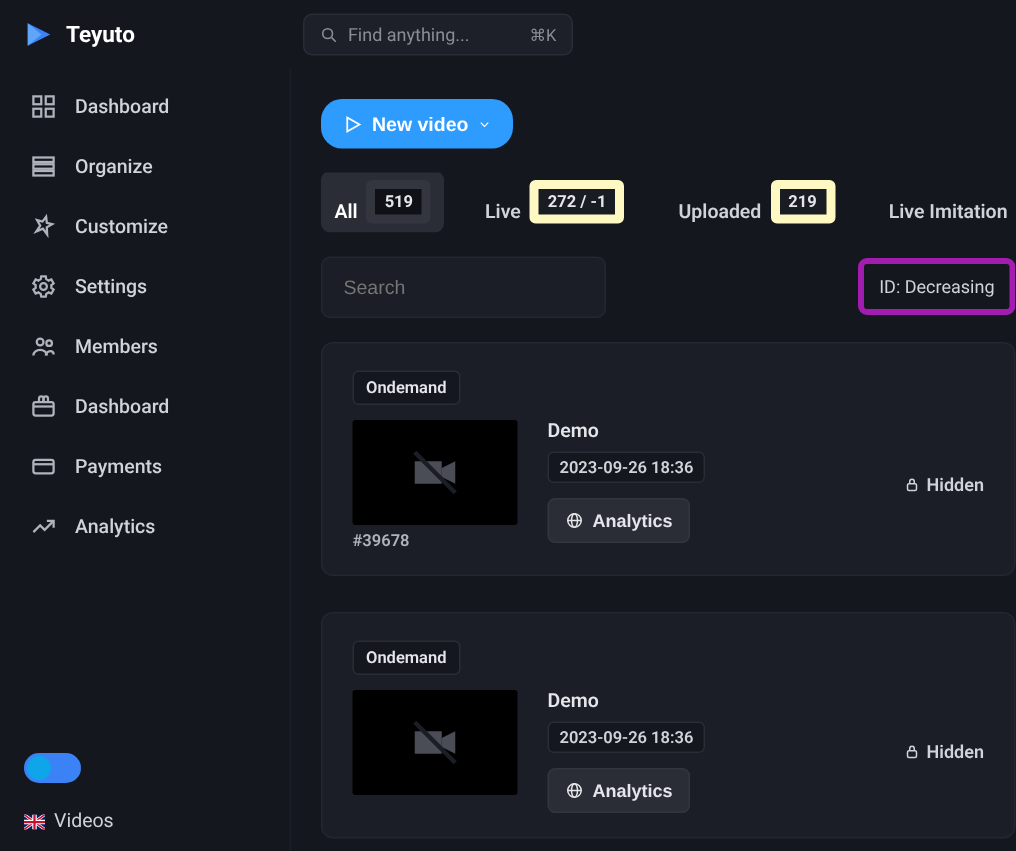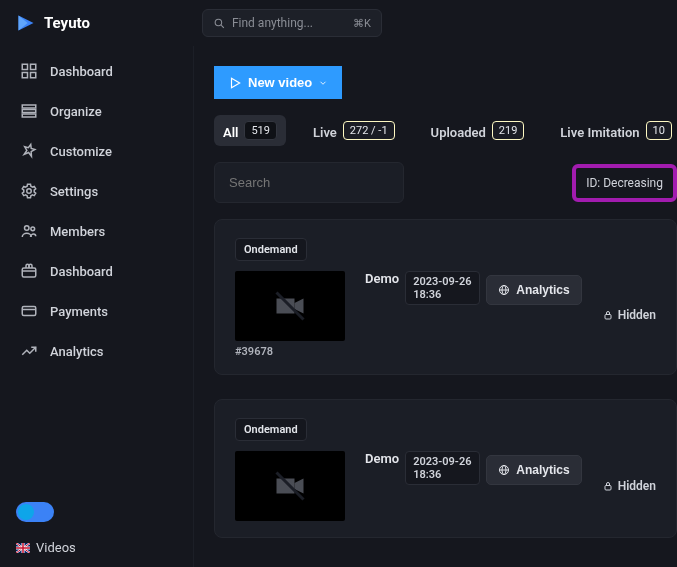--- a/index.html
+++ b/index.html
@@ -85,21 +85,21 @@
 }
 .new-video-btn {
   display: inline-flex;
   align-items: center;
   gap: 6px;
   background: #2e9bff;
   color: #fff;
   font-weight: 600;
   font-size: 13px;
   padding: 9px 14px;
-  border-radius: 0;
+  border-radius: 14px;
   border: none;
   cursor: pointer;
   width: fit-content;
   justify-content: flex-end;
 }
 .tabs {
   display: flex;
   align-items: center;
   gap: 18px;
   padding-right: 10px;
@@ -113,25 +113,25 @@
   color: #d0d3da;
   cursor: pointer;
   font-weight: 600;
   padding: 6px 9px;
   border-radius: 6px;
   white-space: nowrap;
 }
 .tab.active { background: #2a2d36; color: #fff; }
 .tab .count {
   background: #1a1c24;
-  border: 1px solid #fef9c3;
+  border: 6px solid #fef9c3;
   padding: 2px 6px;
   border-radius: 4px;
   font-size: 11px;
-  font-weight: 400;
+  font-weight: 700;
   color: #e4e6eb;
 }
 .tab.active .count { background: #0f1116; border-color: #33363f;}
 .filter-row {
   display: flex;
   align-items: center;
   gap: 12px;
 }
 .filter-search {
   background: #1b1e26;
@@ -180,21 +180,21 @@
   height: 70px;
   background: #000;
   border-radius: 2px;
   display: flex;
   align-items: center;
   justify-content: center;
 }
 .thumb svg { width: 36px; height: 36px; color: #4a4d55; }
 .thumb-col { display: flex; flex-direction: column; gap: 4px;}
 .video-id { font-size: 11px; color: #b0b3bb; font-weight: 600;}
-.meta { display: flex; flex-direction: row; gap: 6px; flex: 1; }
+.meta { display: flex; flex-direction: column; gap: 6px; flex: 1; }
 .video-title { font-size: 13px; font-weight: 600; color: #e4e6eb; }
 .date-pill {
   display: inline-block;
   background: #15171e;
   border: 1px solid #2a2d36;
   border-radius: 4px;
   padding: 3px 7px;
   font-size: 11px;
   font-weight: 600;
   color: #d0d3da;

